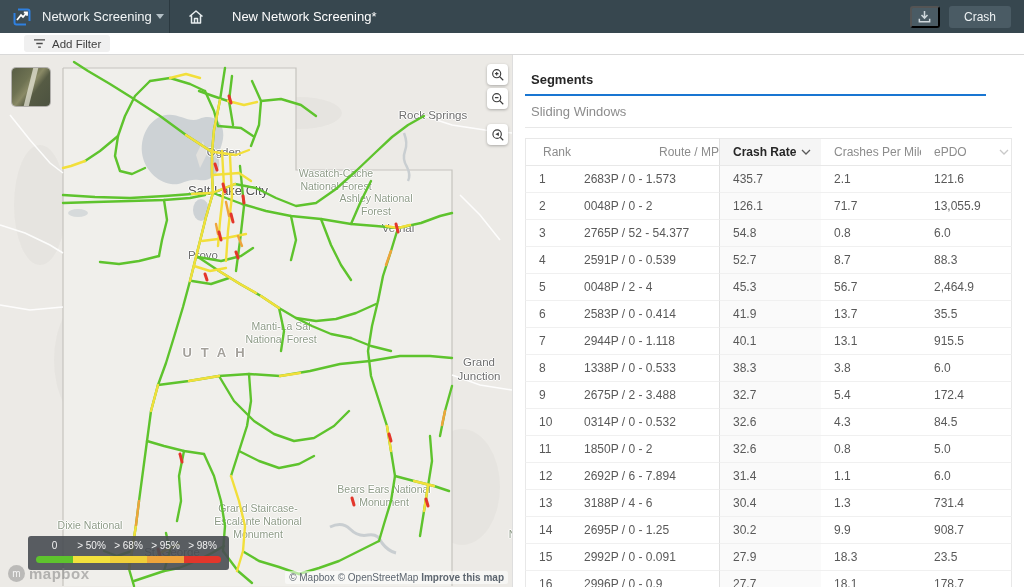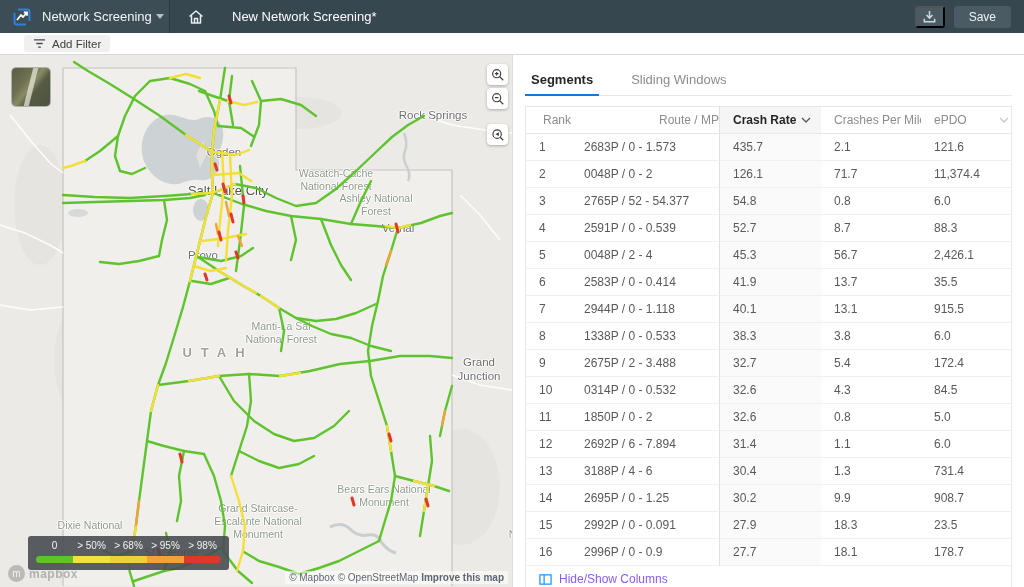--- a/index.html
+++ b/index.html
@@ -52,28 +52,28 @@
     border-radius:3px; padding:3px 8px 7px; }
   .legend-row-labels { display:flex; }
   .legend-row-swatches { display:flex; margin-top:3px; }
   .legend-col-label { flex:1; text-align:center; font-size:10px; color:#f2f2f2; line-height:14px; }
   .legend-col-swatch { flex:1; height:7px; }
   .legend-col-swatch:first-child { border-radius:4px 0 0 4px; }
   .legend-col-swatch:last-child { border-radius:0 4px 4px 0; }
   .mapbox-logo { position:absolute; left:8px; bottom:5px; display:flex; align-items:center; gap:4px; }
   .mapbox-logo .mb-circle { width:17px; height:17px; border-radius:50%; background:rgba(128,128,128,.45);
     color:rgba(255,255,255,.85); font-size:10px; display:flex; align-items:center; justify-content:center; }
-  .mapbox-logo .mb-word { font-size:12px; font-weight:bold; color:rgba(120,120,120,.5); letter-spacing:.5px; }
+  .mapbox-logo .mb-word { font-size:15px; font-weight:bold; color:rgba(120,120,120,.5); letter-spacing:.5px; }
   .attribution { position:absolute; right:4px; bottom:3px; font-size:10px; color:#5d6670;
     background:rgba(255,255,255,.55); padding:1px 4px; border-radius:2px; }
   .attribution .link { cursor:pointer; }
   .attribution .bold { font-weight:bold; }
   
   .table-pane { flex:1; background:#fff; border-left:1px solid #dedede; padding:8px 12px 0; overflow:hidden; }
-  .tabs { display:flex; border-bottom:1px solid #e8e8e8; }
+  .tabs { display:flex; border-bottom:1px solid #e8e8e8;flex-direction:column; }
   .tab { padding:9px 6px 8px; margin-right:26px; font-size:13px; color:#8c8c8c; cursor:pointer; position:relative; }
   .tab.active { color:#262626; font-weight:bold; }
   .tab.active:after { content:""; position:absolute; left:0; right:0; bottom:-1px; height:2px; background:#1976d2; }
   .tablewrap { margin-top:10px; }
   table.seg { width:100%; border-collapse:separate; border-spacing:0; table-layout:fixed; }
   table.seg th, table.seg td { font-size:12px; text-align:left; padding:0 0 0 13px; height:27px;
     overflow:hidden; white-space:nowrap; }
   table.seg thead th { color:#8c8c8c; font-weight:normal; border-top:1px solid #e8e8e8; border-bottom:1px solid #e8e8e8; height:28px;text-align:right; }
   table.seg thead th:first-child { border-left:1px solid #e8e8e8; }
   table.seg thead th:last-child { border-right:1px solid #e8e8e8; }
@@ -120,21 +120,21 @@
   <span class="doc-title">New Network Screening*</span>
   <div class="topbar-right">
     <button class="icon-btn">
       <span style="display:flex;">
         <svg width="15" height="15" viewBox="0 0 16 16">
           <path d="M8,2 V9 M4.8,6.5 L8,9.7 L11.2,6.5" fill="none" stroke="#cfd8dc" stroke-width="1.6"></path>
           <path d="M2.5,10.5 V13.5 H13.5 V10.5" fill="none" stroke="#cfd8dc" stroke-width="1.6"></path>
         </svg>
       </span>
     </button>
-    <button class="save-btn">Save</button>
+    <button class="save-btn">Crash</button>
   </div>
 </div>
 
 <div class="filterbar">
   <button class="add-filter">
     <span style="display:flex;">
       <svg width="13" height="11" viewBox="0 0 14 12">
         <path d="M1,2 H13 M3.5,6 H10.5 M5.5,10 H8.5" stroke="#4a4a4a" stroke-width="1.4"></path>
       </svg>
     </span>
@@ -402,42 +402,42 @@
               <td>2683P / 0 - 1.573</td>
               <td class="col-hl bl">435.7</td>
               <td>2.1</td>
               <td>121.6</td>
             </tr>
             <tr>
               <td>2</td>
               <td>0048P / 0 - 2</td>
               <td class="col-hl bl">126.1</td>
               <td>71.7</td>
-              <td>11,374.4</td>
+              <td>13,055.9</td>
             </tr>
             <tr>
               <td>3</td>
               <td>2765P / 52 - 54.377</td>
               <td class="col-hl bl">54.8</td>
               <td>0.8</td>
               <td>6.0</td>
             </tr>
             <tr>
               <td>4</td>
               <td>2591P / 0 - 0.539</td>
               <td class="col-hl bl">52.7</td>
               <td>8.7</td>
               <td>88.3</td>
             </tr>
             <tr>
               <td>5</td>
               <td>0048P / 2 - 4</td>
               <td class="col-hl bl">45.3</td>
               <td>56.7</td>
-              <td>2,426.1</td>
+              <td>2,464.9</td>
             </tr>
             <tr>
               <td>6</td>
               <td>2583P / 0 - 0.414</td>
               <td class="col-hl bl">41.9</td>
               <td>13.7</td>
               <td>35.5</td>
             </tr>
             <tr>
               <td>7</td>

